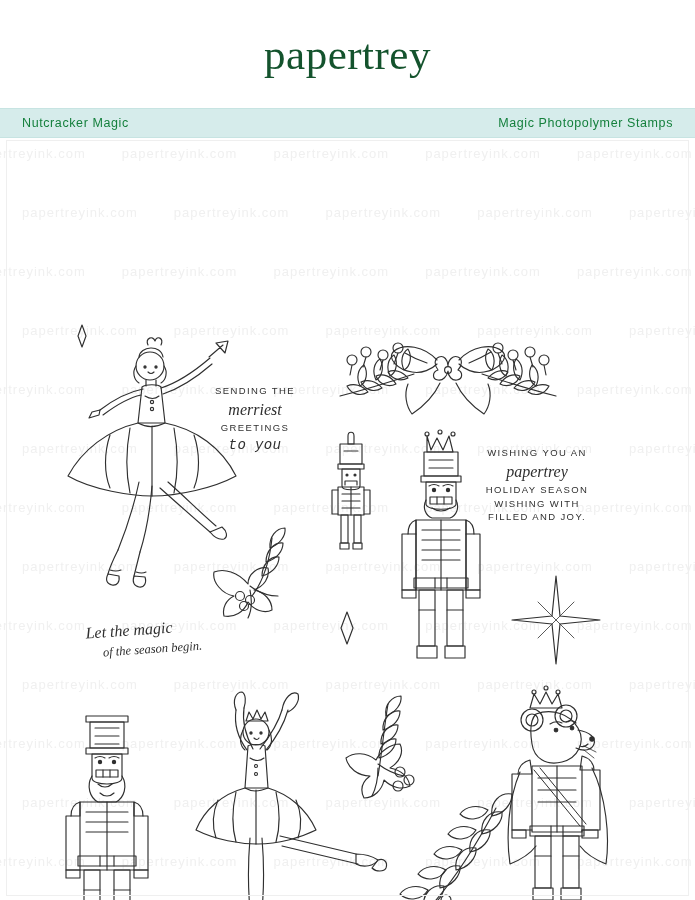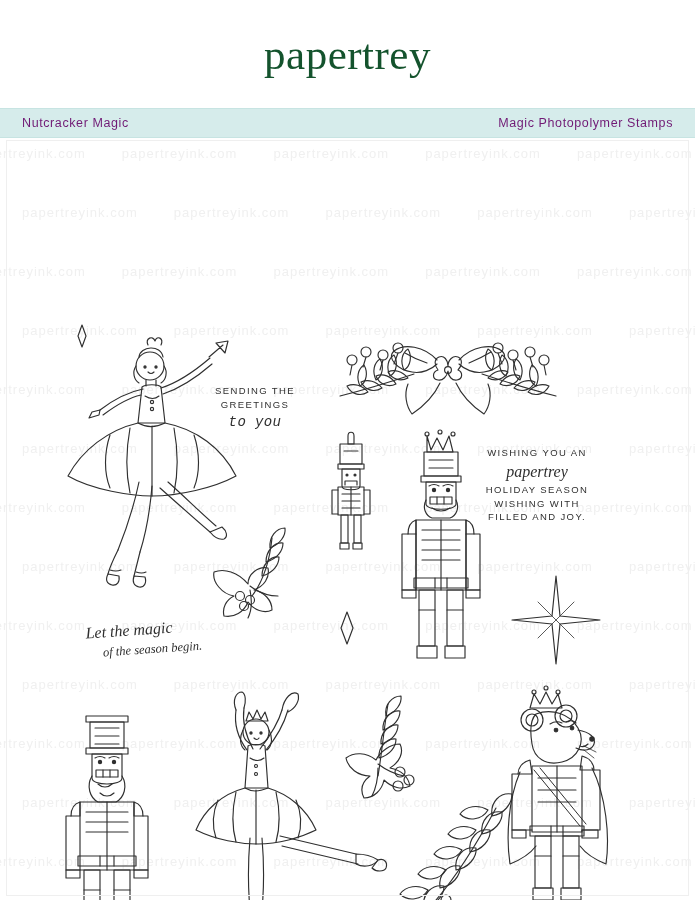--- a/index.html
+++ b/index.html
@@ -65,21 +65,21 @@
     align-items: center;
     justify-content: space-between;
     padding: 0 22px;
     box-sizing: border-box;
     border-top: 1px solid #c7e4e2;
     border-bottom: 1px solid #c7e4e2;
   }
   .titlebar .left,
   .titlebar .right {
     font-size: 12.5px;
-    color: #701a75;
+    color: #15803d;
     letter-spacing: 0.6px;
   }
 
   
   .sheet {
     position: relative;
     width: 695px;
     height: 762px;
     background: #ffffff;
     overflow: hidden;
@@ -542,20 +542,21 @@
           <circle cx="446" cy="762" r="5"></circle>
           <circle cx="436" cy="776" r="5"></circle>
           <circle cx="452" cy="778" r="5"></circle>
         </g>
 
       </g>
     </svg>
 
     <div class="sentiment" style="left:195px; top:246px; width:120px;">
       <div class="sent-caps">SENDING THE</div>
+      <div class="script-lg">merriest</div>
       <div class="sent-caps">GREETINGS</div>
       <div class="script">to you</div>
     </div>
 
     <div class="sentiment" style="left:462px; top:308px; width:150px;">
       <div class="sent-caps">WISHING YOU AN</div>
       <div class="script-lg">papertrey</div>
       <div class="sent-caps">HOLIDAY SEASON</div>
       <div class="sent-caps">WISHING WITH</div>
       <div class="sent-caps">FILLED AND JOY.</div>

